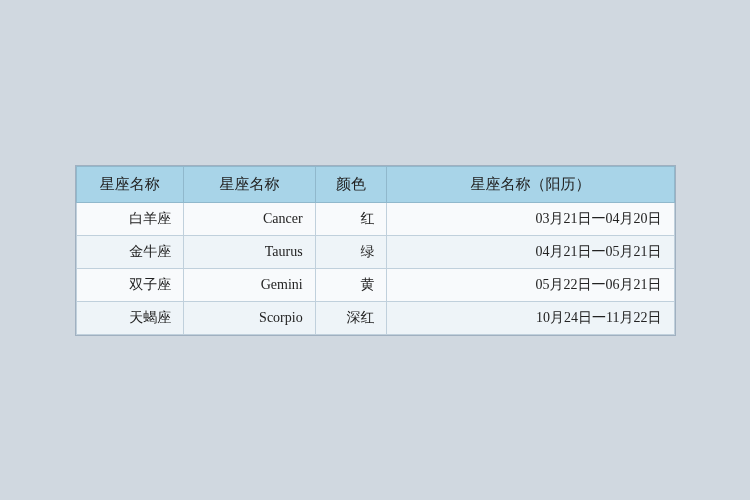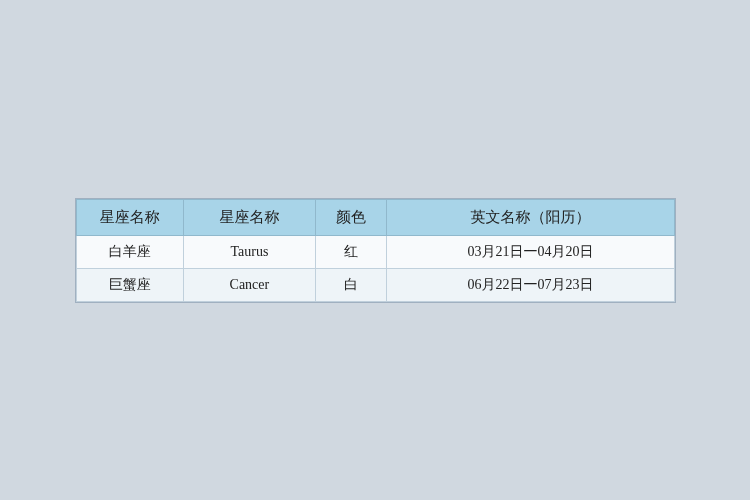--- a/index.html
+++ b/index.html
@@ -46,51 +46,63 @@
       background-color: #f8fafc;
     }
 
     tbody tr:nth-child(even) {
       background-color: #eef4f8;
     }
 
     tbody td {
       border: 1px solid #c0d0dc;
       padding: 7px 12px;
-      text-align: center;
+      text-align: right;
       font-size: 14px;
       color: #222;
     }
 
     .col-chinese { width: 18%; }
     .col-english { width: 22%; }
     .col-color   { width: 12%; }
     .col-date    { width: 48%; }
   </style>
 </head>
 <body>
 
 <div class="table-container">
   <table>
     <thead>
       <tr>
         <th class="col-chinese">星座名称</th>
         <th class="col-english">星座名称</th>
         <th class="col-color">颜色</th>
-        <th class="col-date">英文名称（阳历）</th>
+        <th class="col-date">星座名称（阳历）</th>
       </tr>
     </thead>
     <tbody id="table-body">
     <tr>
           <td>白羊座</td>
-          <td>Taurus</td>
+          <td>Cancer</td>
           <td>红</td>
           <td>03月21日一04月20日</td>
         </tr>
         <tr>
-          <td>巨蟹座</td>
-          <td>Cancer</td>
-          <td>白</td>
-          <td>06月22日一07月23日</td>
+          <td>金牛座</td>
+          <td>Taurus</td>
+          <td>绿</td>
+          <td>04月21日一05月21日</td>
+        </tr>
+        <tr>
+          <td>双子座</td>
+          <td>Gemini</td>
+          <td>黄</td>
+          <td>05月22日一06月21日</td>
+        </tr>
+        <tr>
+          <td>天蝎座</td>
+          <td>Scorpio</td>
+          <td>深红</td>
+          <td>10月24日一11月22日</td>
         </tr>
       </tbody>
   </table>
 </div>
 
 </body></html>

